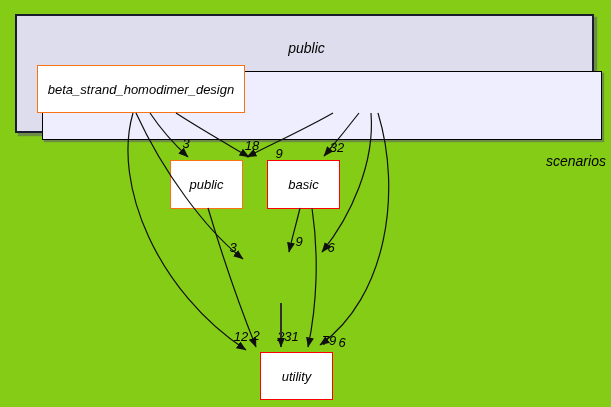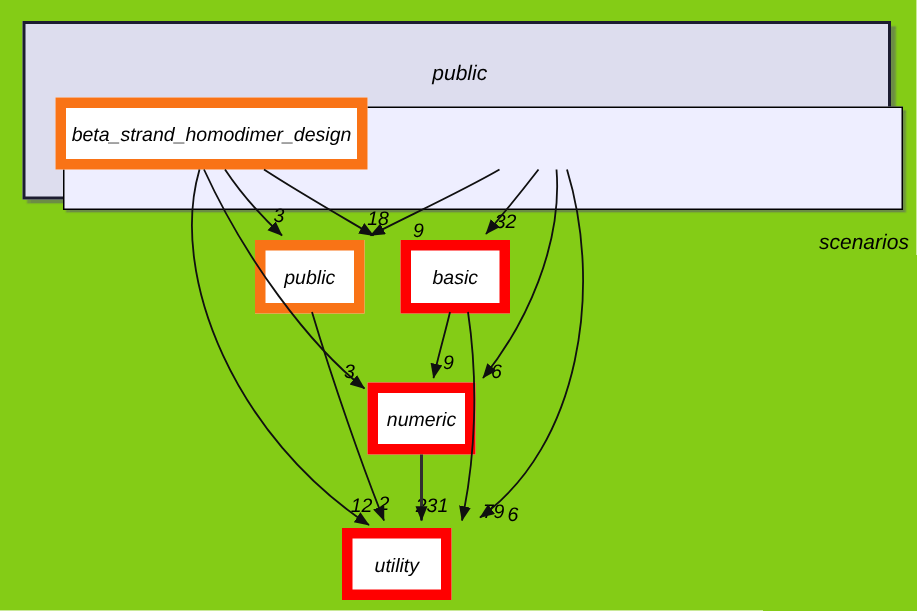--- a/index.html
+++ b/index.html
@@ -18,30 +18,30 @@
     background:#eeeeff;border:1px solid #000;
     box-shadow:2px 2px 1px rgba(90,90,110,0.55);
   }
   .cluster-label{
     position:absolute;font-size:14px;white-space:nowrap;
   }
   #public-label{left:0;top:24px;width:579px;text-align:center;}
   #scenarios-label{left:503px;top:81px;text-align:right;}
   .node{
     position:absolute;box-sizing:border-box;background:#ffffff;
-    border:7px solid #f97316;display:flex;align-items:center;justify-content:center;
+    border:1px solid #f97316;display:flex;align-items:center;justify-content:center;
     font-size:13px;white-space:nowrap;cursor:pointer;
   }
   .node.red{border-color:#ff0000;}
   #node-bsd{left:37px;top:65px;width:208px;height:48px;}
   #node-ccd{left:272px;top:65px;width:209px;height:48px;}
   #node-devel{left:170px;top:160px;width:73px;height:49px;}
   #node-basic{left:267px;top:160px;width:73px;height:49px;}
   #node-numeric{left:245px;top:255px;width:72px;height:48px;}
-  #node-utility{left:228px;top:352px;width:73px;height:48px;}
+  #node-utility{left:260px;top:352px;width:73px;height:48px;}
   #edge-layer{position:absolute;left:0;top:0;pointer-events:none;}
   .edge{fill:none;stroke:#101010;stroke-width:1.2;}
   .edge.thick{stroke:#303030;stroke-width:2;}
   .edge-label{font-size:13px;fill:#000;text-anchor:middle;
     font-family:"Liberation Sans","DejaVu Sans",sans-serif;}
 </style>
 </head>
 <body>
 
 <div id="canvas">
@@ -54,23 +54,20 @@
   </div>
 
   <div class="node" id="node-bsd">
     <span>beta_strand_homodimer_design</span>
   </div>
   <div class="node" id="node-devel">
     <span>public</span>
   </div>
   <div class="node red" id="node-basic">
     <span>basic</span>
-  </div>
-  <div class="node red" id="node-numeric">
-    <span>numeric</span>
   </div>
   <div class="node red" id="node-utility">
     <span>utility</span>
   </div>
 
   <svg id="edge-layer" width="611" height="407" viewBox="0 0 611 407">
     <defs>
       <marker id="arrow" markerUnits="userSpaceOnUse" markerWidth="11" markerHeight="9" refX="9.5" refY="4" orient="auto">
         <path d="M0,0 L10,4 L0,8 z" fill="#101010"></path>
       </marker>

